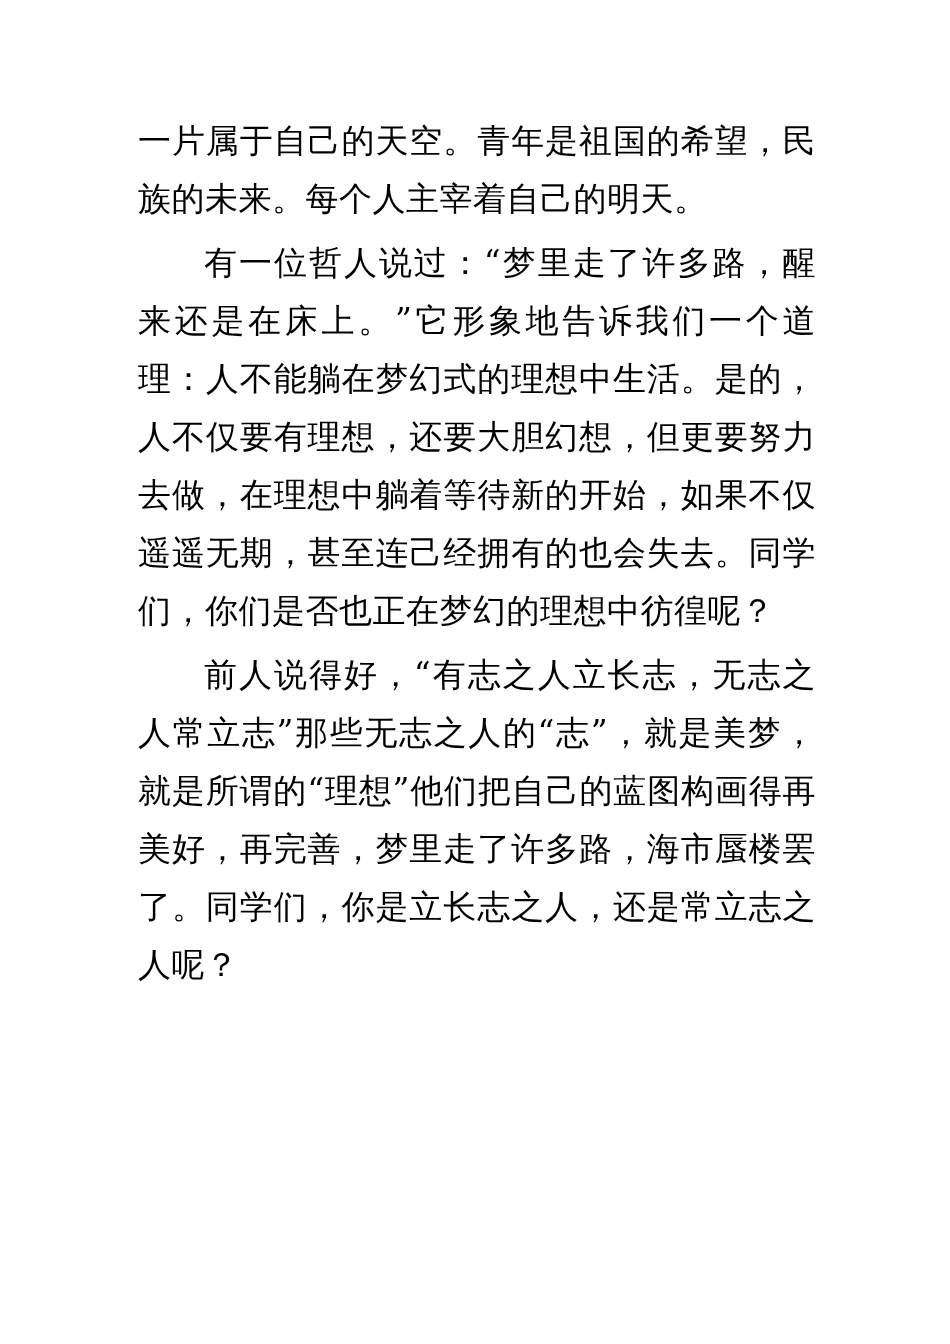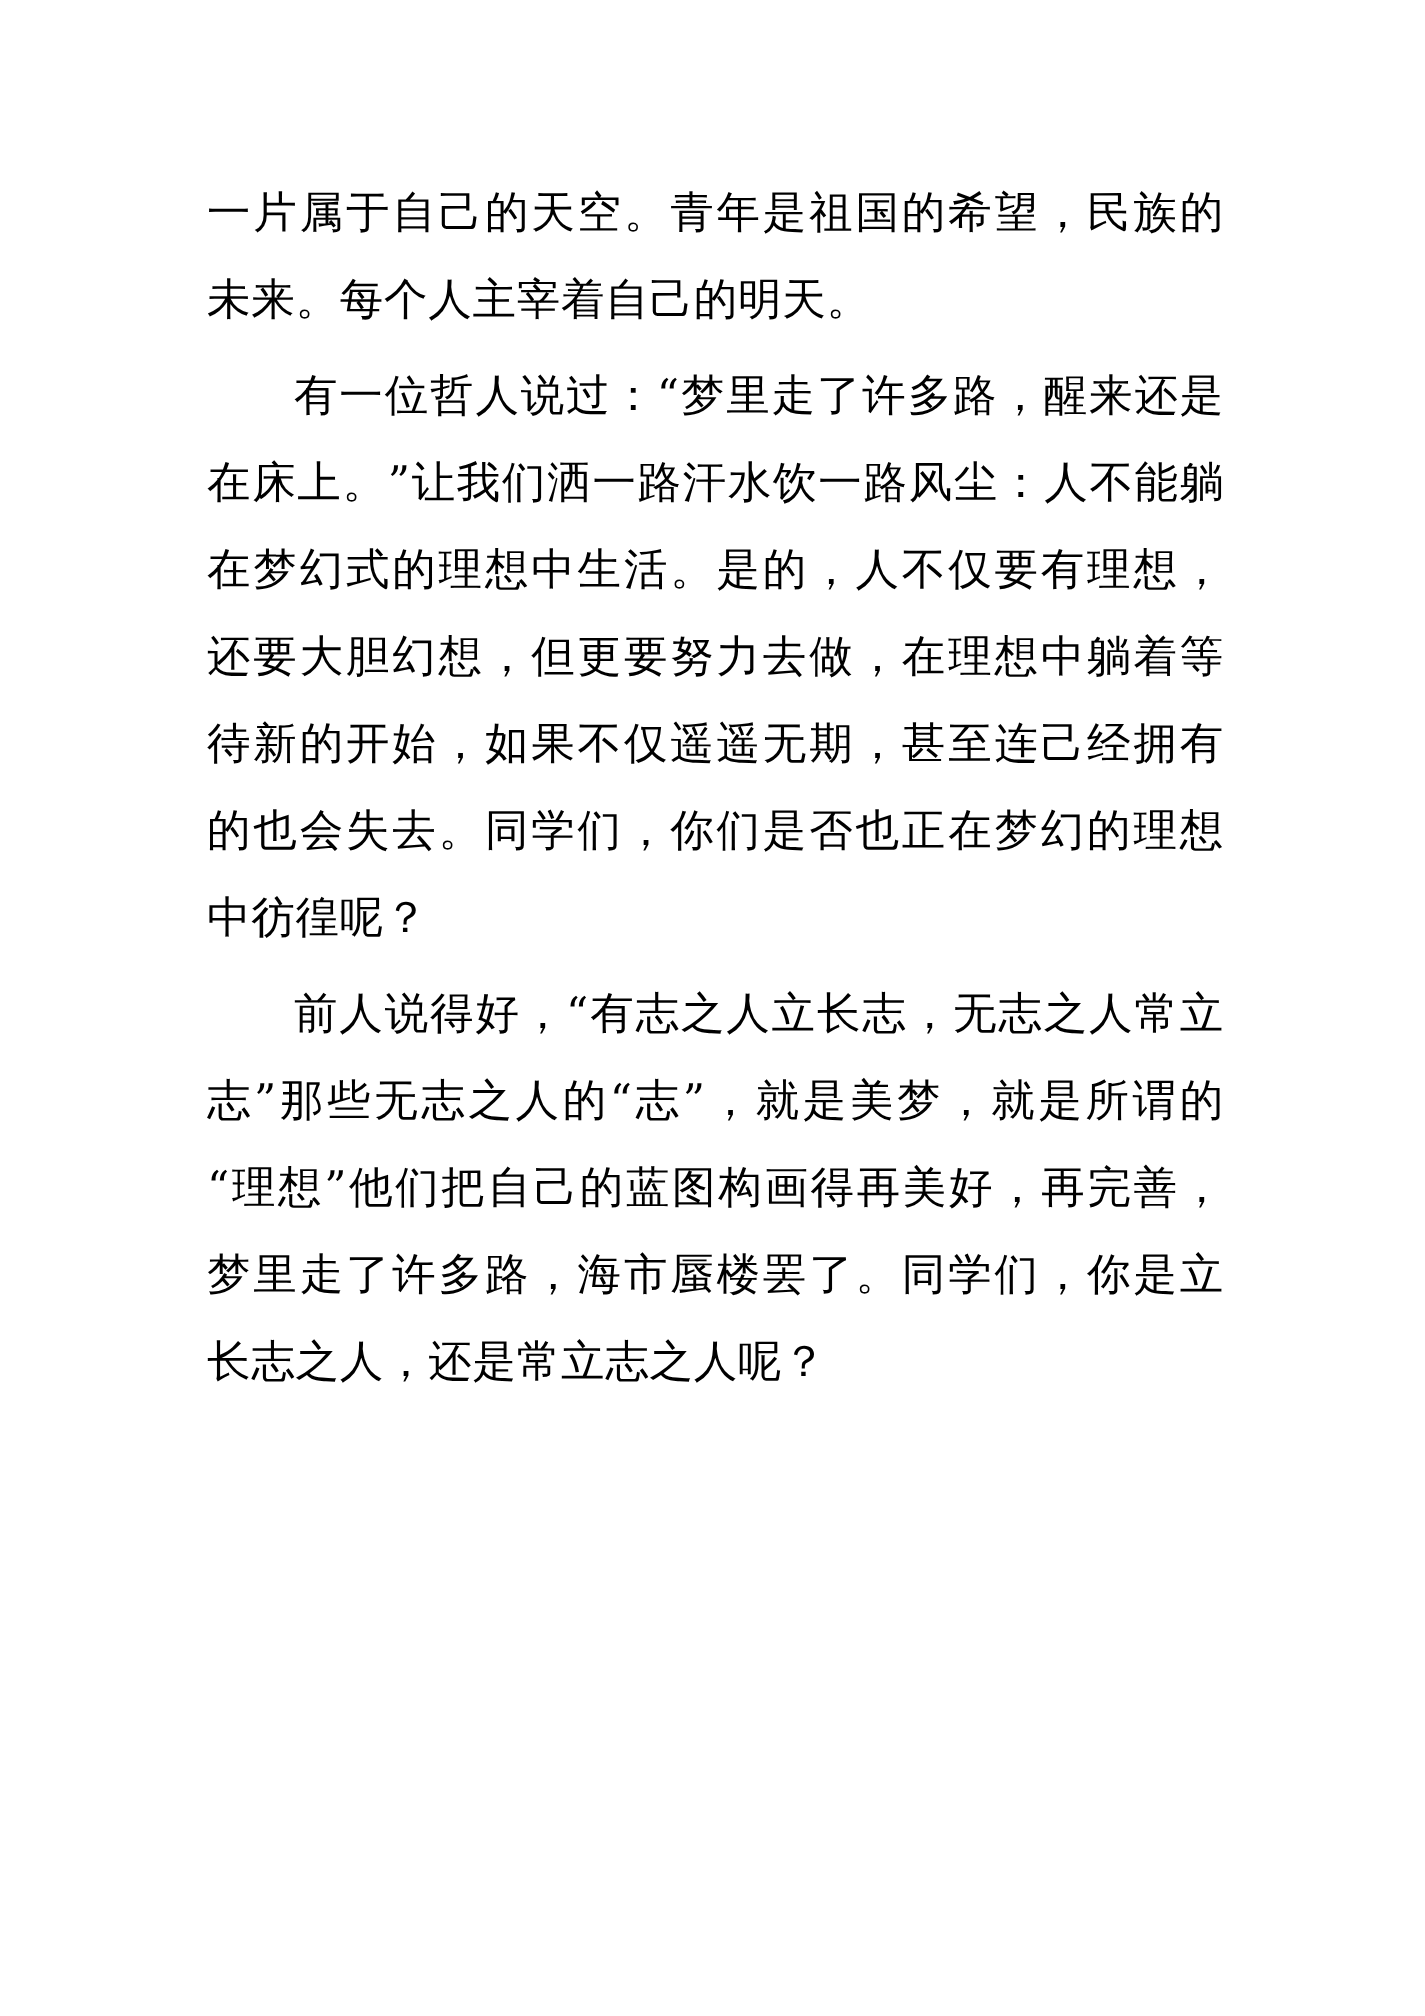--- a/index.html
+++ b/index.html
@@ -25,37 +25,37 @@
     background: #ffffff;
   }
   .content {
     position: absolute;
     left: 138px;
     top: 112px;
     width: 678px;
   }
   .para {
     margin: 0 0 6px 0;
-    font-size: 29px;
+    font-size: 33px;
     line-height: 58px;
     text-align: justify;
     text-justify: inter-ideograph;
     letter-spacing: 0.5px;
     word-break: break-all;
     font-family: "DejaVu Serif", "Liberation Serif", serif;
   }
   .para.indent {
     text-indent: 2em;
   }
   .para:last-child {
     margin-bottom: 0;
   }
 </style>
 </head>
 <body>
 
 <div class="page">
   <div class="content">
     <p class="para">一片属于自己的天空。青年是祖国的希望，民族的未来。每个人主宰着自己的明天。</p>
-    <p class="para indent">有一位哲人说过：“梦里走了许多路，醒来还是在床上。”让我们洒一路汗水饮一路风尘：人不能躺在梦幻式的理想中生活。是的，人不仅要有理想，还要大胆幻想，但更要努力去做，在理想中躺着等待新的开始，如果不仅遥遥无期，甚至连己经拥有的也会失去。同学们，你们是否也正在梦幻的理想中彷徨呢？</p>
+    <p class="para indent">有一位哲人说过：“梦里走了许多路，醒来还是在床上。”它形象地告诉我们一个道理：人不能躺在梦幻式的理想中生活。是的，人不仅要有理想，还要大胆幻想，但更要努力去做，在理想中躺着等待新的开始，如果不仅遥遥无期，甚至连己经拥有的也会失去。同学们，你们是否也正在梦幻的理想中彷徨呢？</p>
     <p class="para indent">前人说得好，“有志之人立长志，无志之人常立志”那些无志之人的“志”，就是美梦，就是所谓的“理想”他们把自己的蓝图构画得再美好，再完善，梦里走了许多路，海市蜃楼罢了。同学们，你是立长志之人，还是常立志之人呢？</p>
   </div>
 </div>
 
 </body></html>

